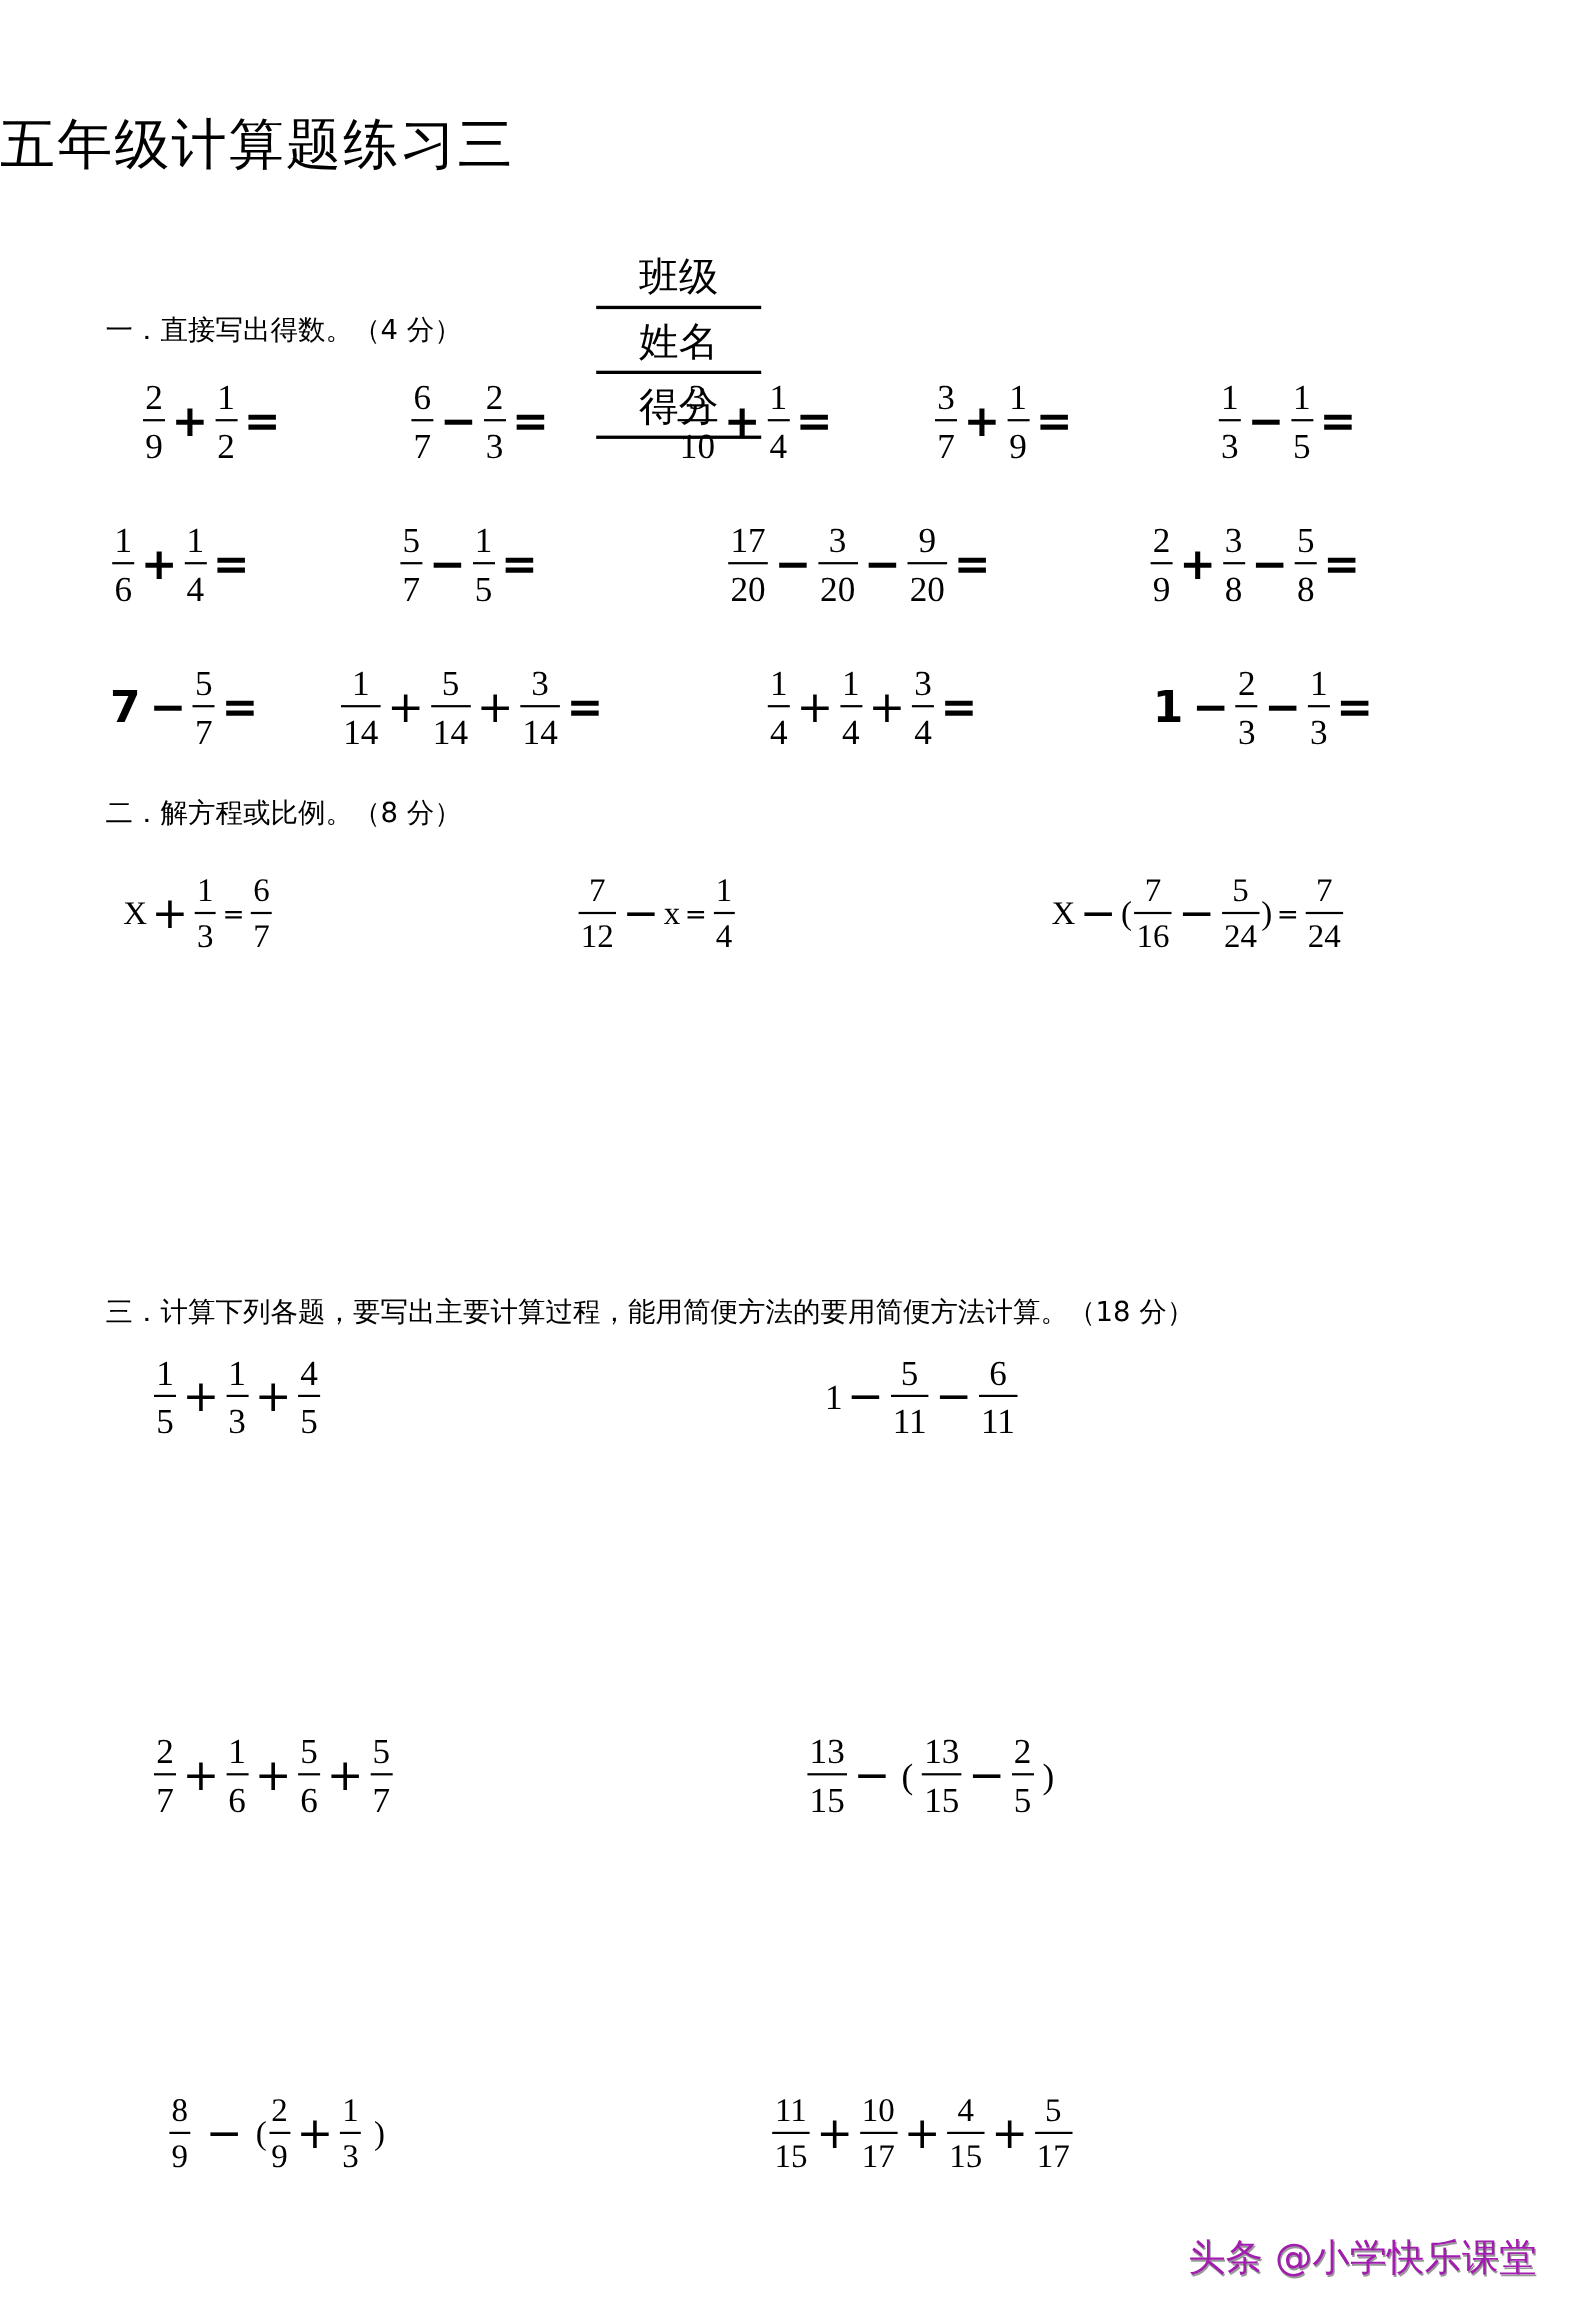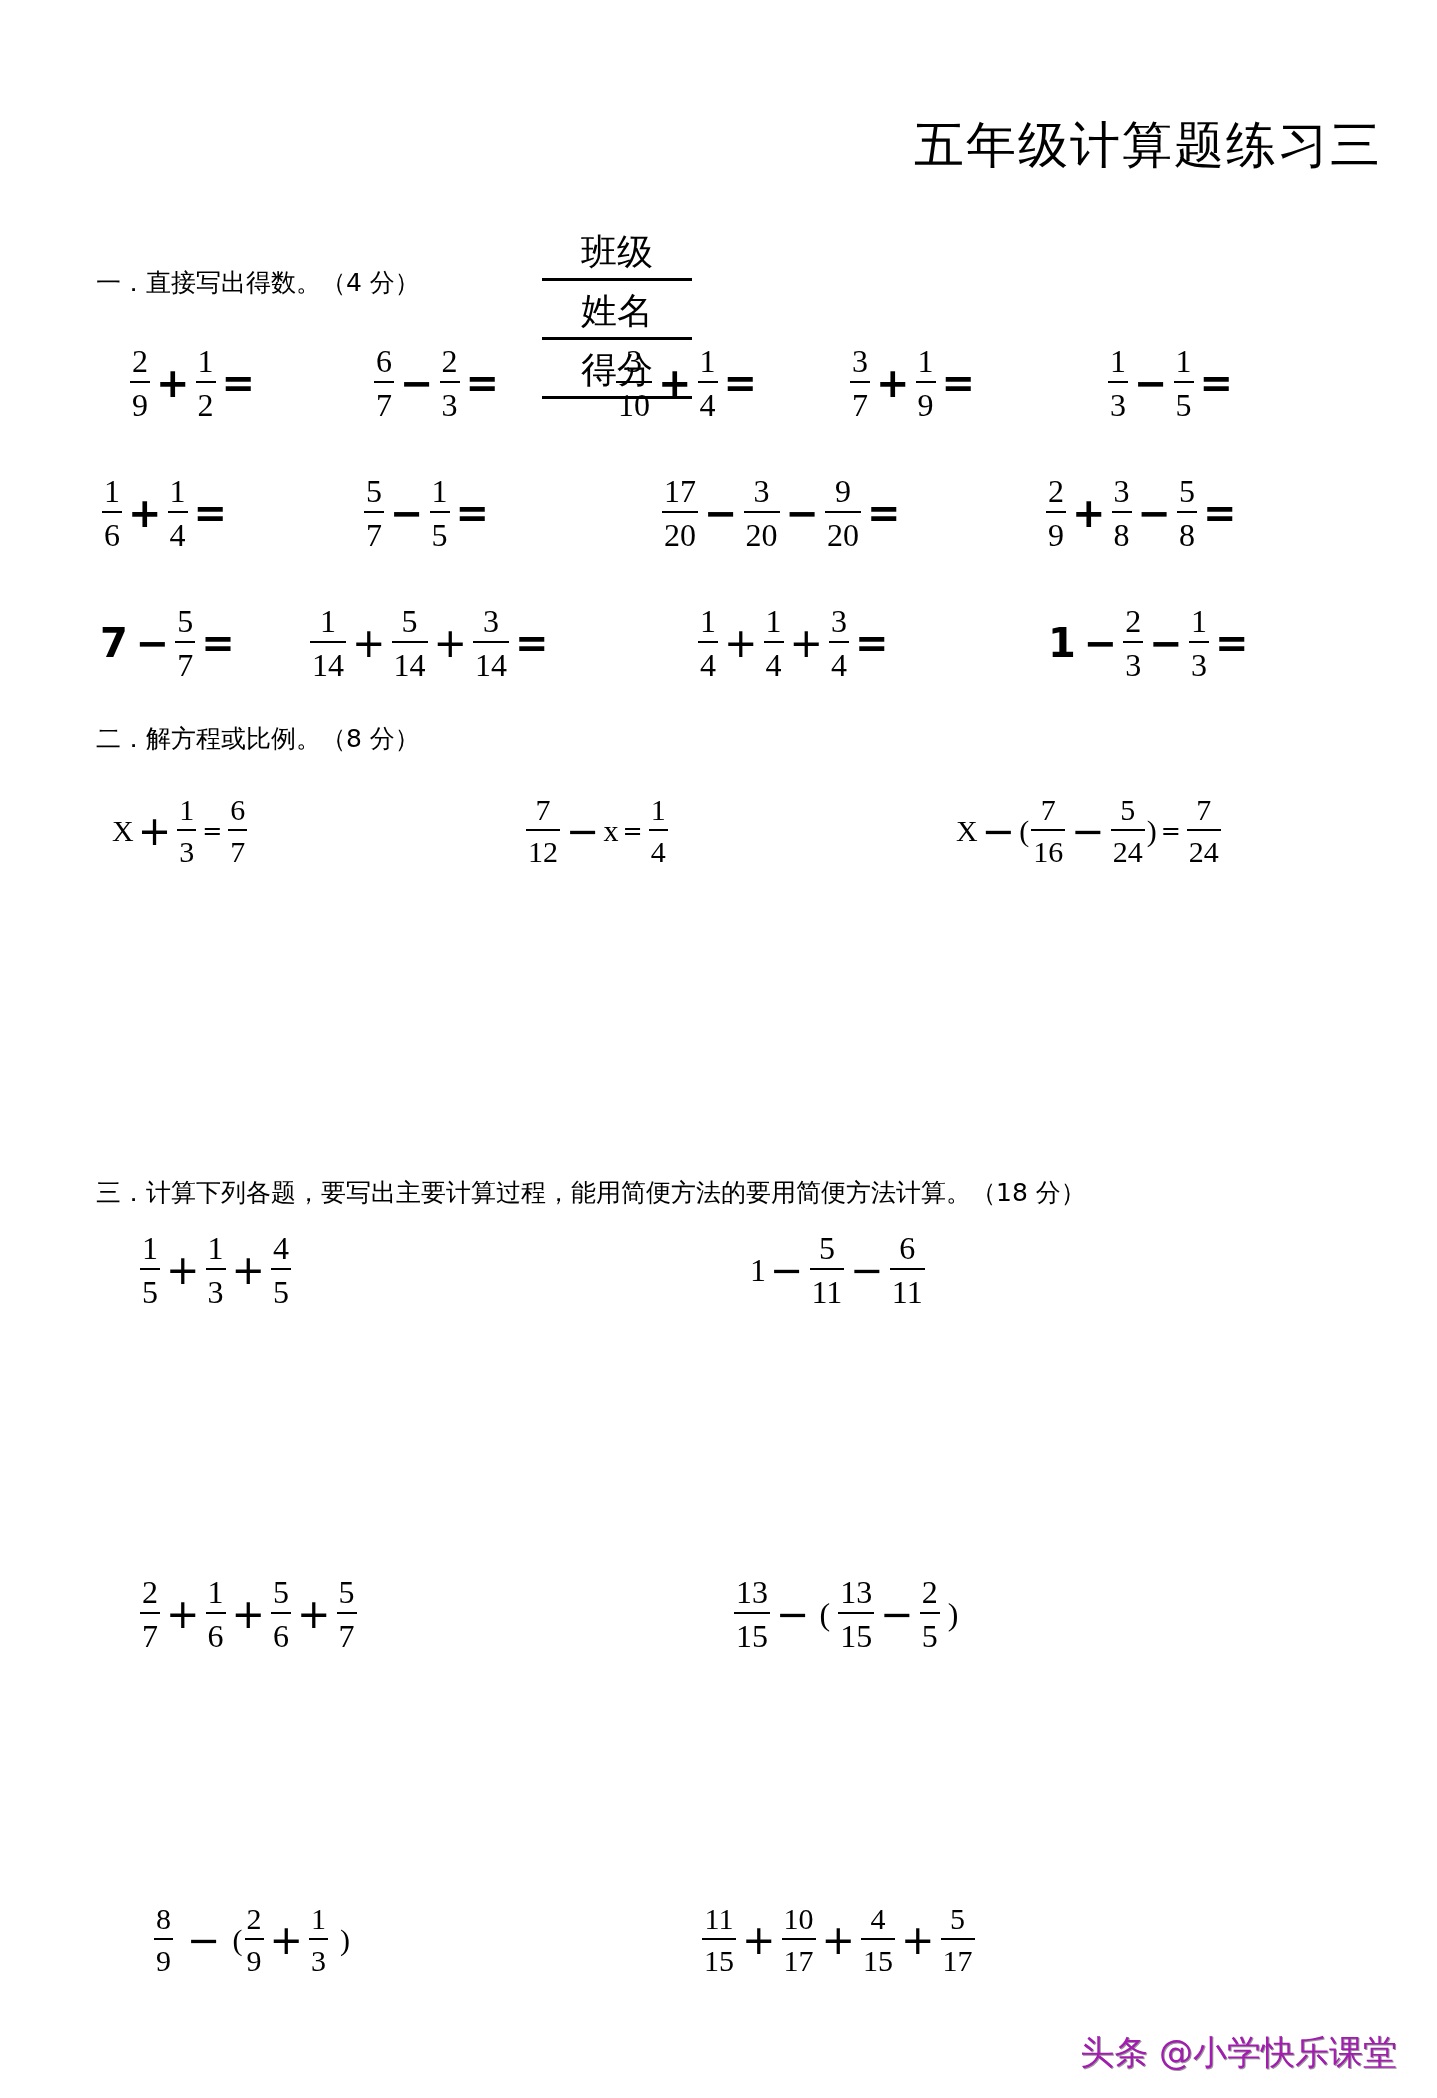--- a/index.html
+++ b/index.html
@@ -1,18 +1,18 @@
 <!DOCTYPE html>
 <html><head>
 <meta charset="utf-8">
 <style>
   html,body{margin:0;padding:0;background:#fff;}
   body{width:1437px;height:2098px;position:relative;overflow:hidden;font-family:"Liberation Serif","DejaVu Serif",serif;color:#000;}
   .abs{position:absolute;}
-  .title{left:0;width:1360px;top:112px;text-align:right;font-size:50px;letter-spacing:2px;font-family:"DejaVu Sans",sans-serif;padding-left:22px;}
+  .title{left:0;width:1360px;top:98px;text-align:left;font-size:50px;letter-spacing:2px;font-family:"DejaVu Sans",sans-serif;}
   .header{left:540px;top:228px;font-size:36px;font-family:"DejaVu Sans",sans-serif;display:flex;align-items:center;flex-direction:column;}
   .header .blank{display:inline-block;width:150px;border-bottom:3px solid #000;margin:0 2px 6px 2px;height:1px;}
   .sec{font-size:25px;font-family:"DejaVu Sans",sans-serif;left:96px;}
   .expr{display:flex;align-items:center;font-size:32px;}
   .frac{display:inline-flex;flex-direction:column;align-items:center;line-height:1;margin:0 2px;}
   .frac .n{padding:0 2px 4px 2px;}
   .frac .d{border-top:2px solid #000;padding:6px 2px 0 2px;}
   .op{font-size:40px;margin:0 4px;font-family:"DejaVu Sans",sans-serif;}
   .bold{font-weight:bold;}
   .watermark{right:40px;top:2030px;font-size:34px;font-family:"DejaVu Sans",sans-serif;color:#a21caf;text-shadow:1px 1px 0 #999;}
@@ -24,21 +24,21 @@
 
 <div class="abs header">
   <span>班级</span>
   <span class="blank"></span>
   <span>姓名</span>
   <span class="blank"></span>
   <span>得分</span>
   <span class="blank"></span>
 </div>
 
-<div class="abs sec" style="top:266px;">一．直接写出得数。（4 分）</div>
+<div class="abs sec" style="top:283px;">一．直接写出得数。（4 分）</div>
 
 <div class="abs expr" style="left:128px;top:345px;">
   <span class="frac">
       <span class="n">2</span>
       <span class="d">9</span>
     </span>
     <span class="op bold">+</span>
   <span class="frac">
       <span class="n">1</span>
       <span class="d">2</span>

